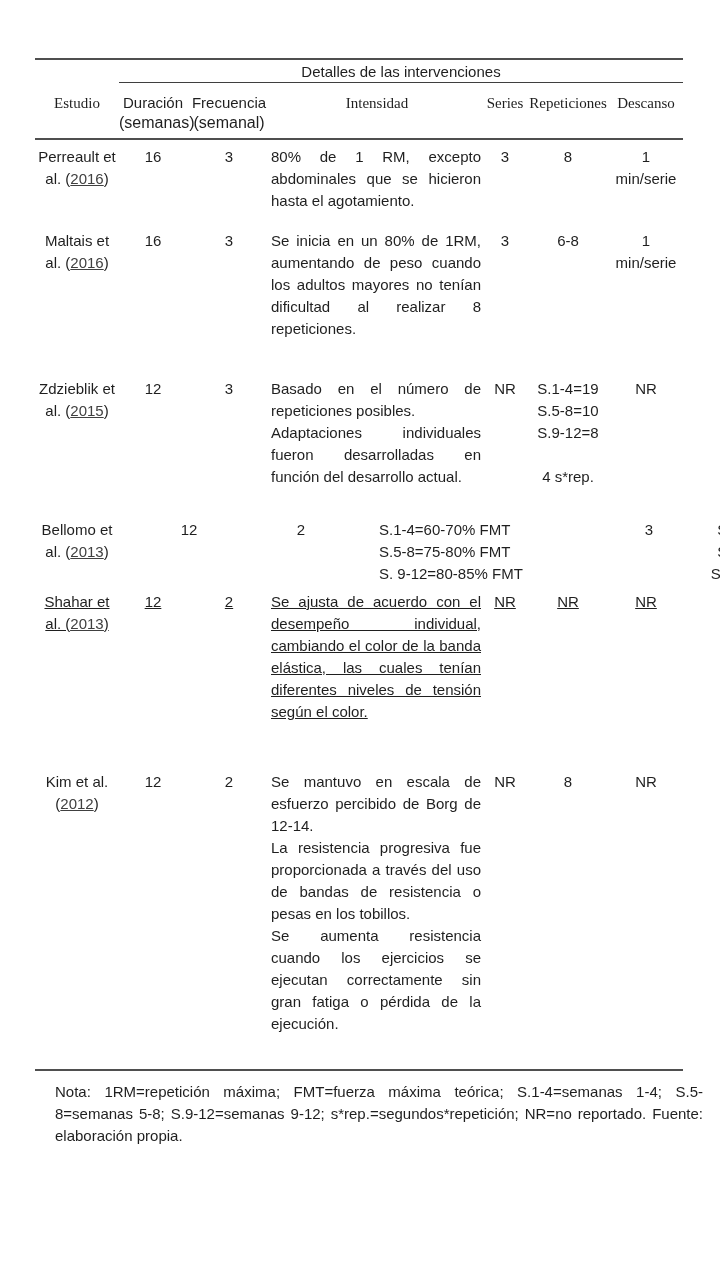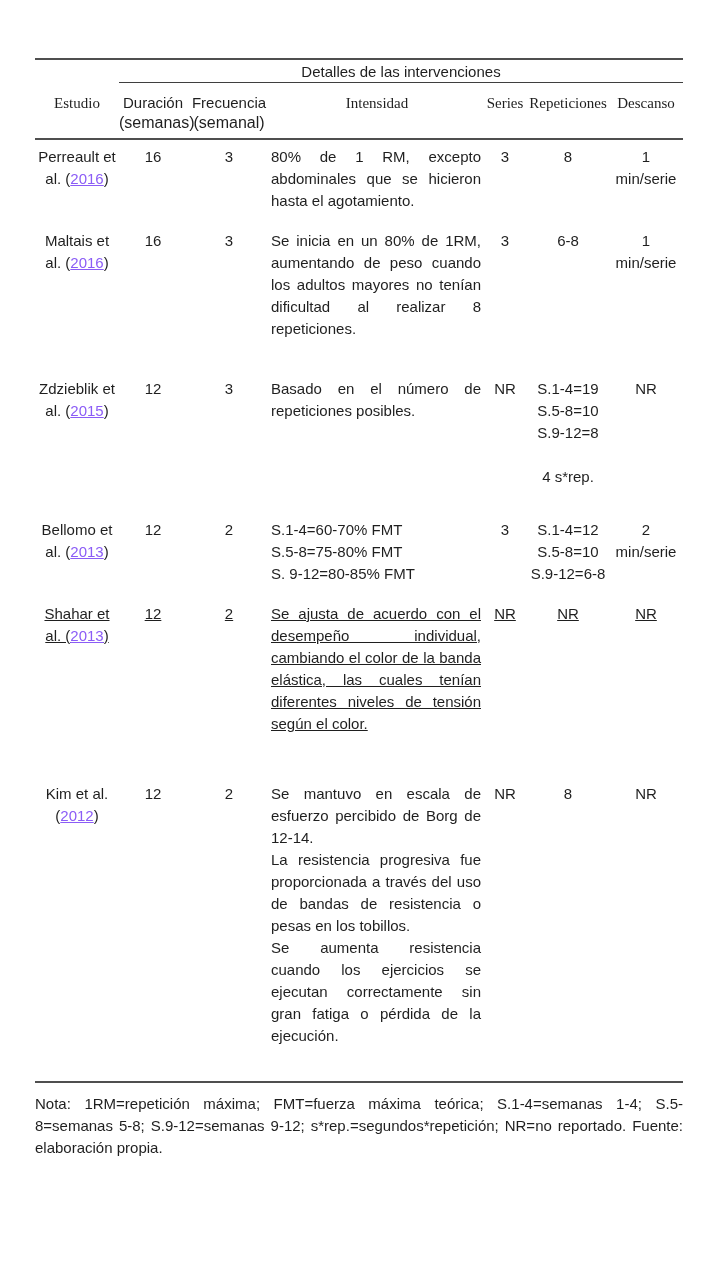--- a/index.html
+++ b/index.html
@@ -47,28 +47,28 @@
   .tbody { padding-top: 6px; border-bottom: 2px solid #4f4f4f; }
   .cell { text-align: center; vertical-align: top; }
   .cell-intensidad { text-align: justify; text-justify: inter-word; padding-right: 2px; }
   .cell-intensidad p { margin: 0; }
   .cell-estudio { padding: 0 3px; }
   .rep-line, .desc-line { display: block; }
 
   .row-m1 { margin-bottom: 18px; }
   .row-m2 { margin-bottom: 38px; }
   .row-m3 { margin-bottom: 31px; }
-  .row-m4 { margin-bottom: 18px; }
+  .row-m4 { margin-bottom: 6px; gap: 36px; }
   .row-m5 { margin-bottom: 16px; text-decoration: underline; }
   .row-m6 { margin-bottom: 34px; margin-top: 48px; }
 
-  a.year-link { color: #8b5cf6; text-decoration: underline; }
+  a.year-link { color: #404040; text-decoration: underline; }
 
   .note {
-    margin-left: 35px;
+    margin-left: 55px;
     margin-top: 10px;
     width: 648px;
     font-size: 15px;
     line-height: 22px;
     text-align: justify;
     text-justify: inter-word;
   }
 </style>
 </head>
 <body>
@@ -129,20 +129,21 @@
             <span class="desc-line">1</span>
             <span class="desc-line">min/serie</span>
           </div>
         </div>
         <div class="grid-row row-m3">
           <div class="cell cell-estudio">Zdzieblik et al. (<a class="year-link" href="#">2015</a>)</div>
           <div class="cell">12</div>
           <div class="cell">3</div>
           <div class="cell cell-intensidad">
             <p>Basado en el número de repeticiones posibles.</p>
+            <p>Adaptaciones individuales fueron desarrolladas en función del desarrollo actual.</p>
           </div>
           <div class="cell">NR</div>
           <div class="cell">
             <span class="rep-line">S.1-4=19</span>
             <span class="rep-line">S.5-8=10</span>
             <span class="rep-line">S.9-12=8</span>
             <span class="rep-line">&nbsp;</span>
             <span class="rep-line">4 s*rep.</span>
           </div>
           <div class="cell">

